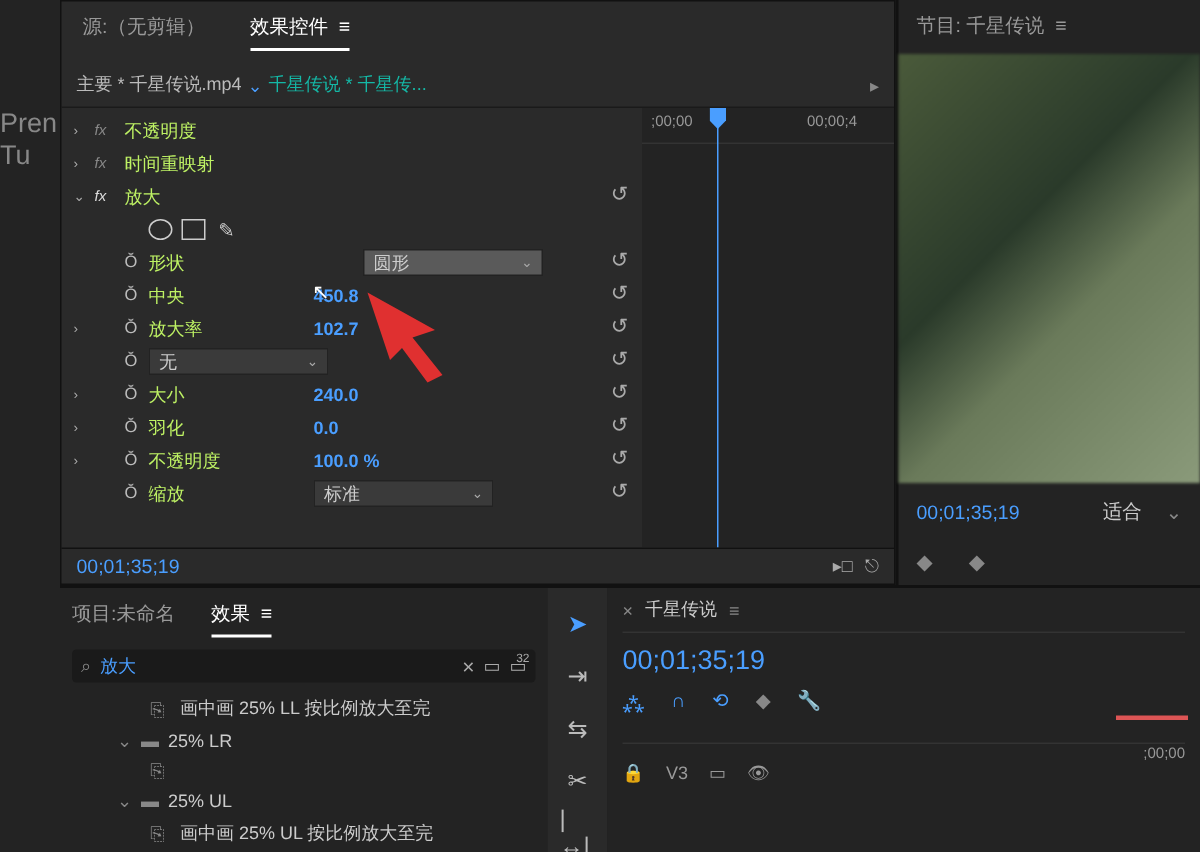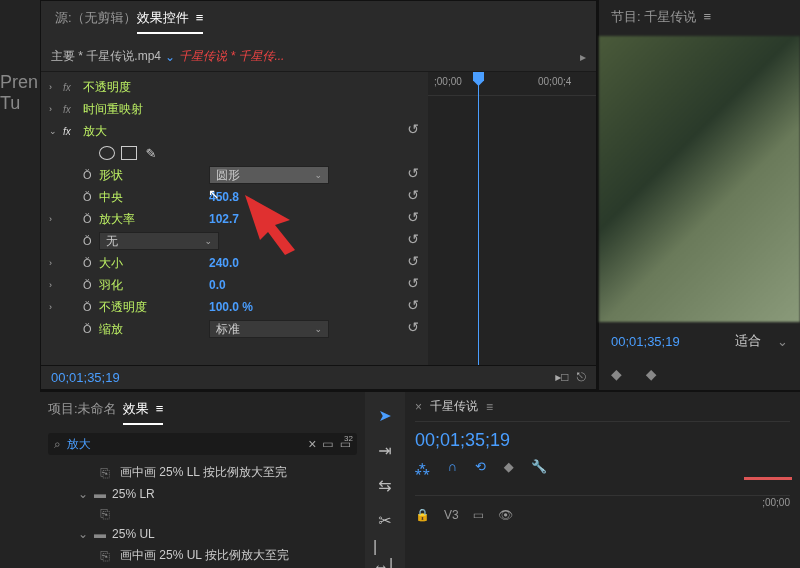--- a/index.html
+++ b/index.html
@@ -37,20 +37,21 @@
     }
     .panel-effect-controls {
       width: 557px;
       background: #2a2a2a;
       border: 1px solid #111;
       display: flex;
       flex-direction: column;
     }
     .tab-bar {
       display: flex;
+      gap: 30px;
       padding: 8px 14px;
       font-size: 13px;
       color: #999;
     }
     .tab {
       cursor: pointer;
     }
     .tab.active {
       color: #fff;
       border-bottom: 2px solid #fff;
@@ -58,21 +59,21 @@
     }
     .breadcrumb {
       display: flex;
       align-items: center;
       padding: 6px 10px;
       font-size: 12px;
       gap: 4px;
       border-bottom: 1px solid #1a1a1a;
     }
     .breadcrumb .clip-name { color: #bbb; }
-    .breadcrumb .link { color: #ef4444; font-style: italic; }
+    .breadcrumb .link { color: #14b8a6; }
     .breadcrumb .chev { color: #4a9eff; }
     .breadcrumb .arrow { margin-left: auto; color: #888; }
     .controls-body {
       display: flex;
       flex: 1;
       overflow: hidden;
     }
     .props {
       width: 357px;
       padding: 4px 0;
@@ -93,21 +94,21 @@
     .prop-row .dropdown {
       background: #3a3a3a;
       border: 1px solid #222;
       width: 120px;
       height: 18px;
       display: flex;
       align-items: center;
       padding: 0 6px;
       position: relative;
     }
-    .prop-row .dropdown.active { background: #5a5a5a; }
+    .prop-row .dropdown.active { background: #5a5a5a; margin-left: 33px; }
     .prop-row .dropdown .dd-caret {
       position: absolute;
       right: 6px;
       font-size: 9px;
       color: #aaa;
     }
     .mask-icons {
       display: flex;
       gap: 6px;
       padding-left: 58px;
@@ -214,21 +215,21 @@
       height: 178px;
       border-top: 2px solid #111;
     }
     .panel-project {
       width: 325px;
       background: #232323;
       padding: 6px 8px;
       display: flex;
       flex-direction: column;
     }
-    .panel-project .tab-bar { padding: 2px 0 8px 0; gap: 6px; }
+    .panel-project .tab-bar { padding: 2px 0 8px 0; gap: 24px; }
     .search-row {
       display: flex;
       align-items: center;
       gap: 6px;
       background: #1a1a1a;
       padding: 3px 6px;
       border-radius: 3px;
     }
     .search-row .mag { color: #888; }
     .search-row input {

